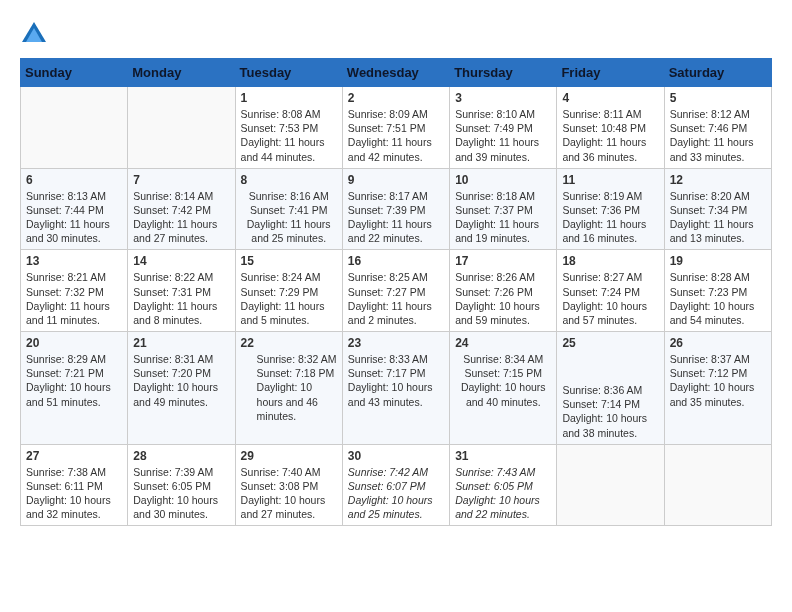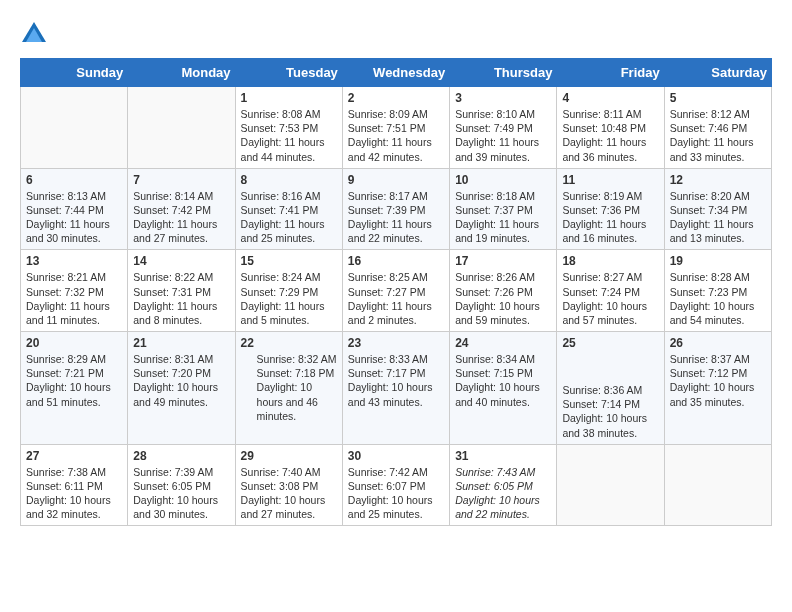--- a/index.html
+++ b/index.html
@@ -45,24 +45,24 @@
       font-size: 15px;
       color: #555;
     }
     .calendar {
       width: 100%;
       border-collapse: collapse;
       border: 1px solid #ccc;
     }
     .calendar th {
       background: #2b72c2;
-      color: #ffffff;
+      color: #0f172a;
       padding: 6px 4px;
       font-size: 13px;
-      text-align: right;
+      text-align: left;
       border: 1px solid #2b72c2;
     }
     .calendar td {
       border: 1px solid #ccc;
       vertical-align: top;
       padding: 4px 5px;
       font-size: 11px;
       color: #333;
       width: calc(100% / 7);
       min-height: 80px;
@@ -163,21 +163,21 @@
 Daylight: 11 hours and 30 minutes.</div>
         </td>
         <td>
           <div class="day-num">7</div>
           <div class="day-info" style="white-space: pre-line;">Sunrise: 8:14 AM
 Sunset: 7:42 PM
 Daylight: 11 hours and 27 minutes.</div>
         </td>
         <td>
           <div class="day-num">8</div>
-          <div class="day-info" style="white-space: pre-line;">Sunrise: 8:16 AM
+          <div class="day-info" style="white-space: pre-line; text-align: center;">Sunrise: 8:16 AM
 Sunset: 7:41 PM
 Daylight: 11 hours and 25 minutes.</div>
         </td>
         <td>
           <div class="day-num">9</div>
           <div class="day-info" style="white-space: pre-line;">Sunrise: 8:17 AM
 Sunset: 7:39 PM
 Daylight: 11 hours and 22 minutes.</div>
         </td>
         <td>
@@ -263,21 +263,21 @@
 Daylight: 10 hours and 46 minutes.</div>
         </td>
         <td>
           <div class="day-num">23</div>
           <div class="day-info" style="white-space: pre-line;">Sunrise: 8:33 AM
 Sunset: 7:17 PM
 Daylight: 10 hours and 43 minutes.</div>
         </td>
         <td>
           <div class="day-num">24</div>
-          <div class="day-info" style="white-space: pre-line;">Sunrise: 8:34 AM
+          <div class="day-info" style="white-space: pre-line; text-align: center;">Sunrise: 8:34 AM
 Sunset: 7:15 PM
 Daylight: 10 hours and 40 minutes.</div>
         </td>
         <td>
           <div class="day-num">25</div>
           <div class="day-info" style="white-space: pre-line; margin-top: 33px;">Sunrise: 8:36 AM
 Sunset: 7:14 PM
 Daylight: 10 hours and 38 minutes.</div>
         </td>
         <td>
@@ -301,21 +301,21 @@
 Daylight: 10 hours and 30 minutes.</div>
         </td>
         <td>
           <div class="day-num">29</div>
           <div class="day-info" style="white-space: pre-line;">Sunrise: 7:40 AM
 Sunset: 3:08 PM
 Daylight: 10 hours and 27 minutes.</div>
         </td>
         <td>
           <div class="day-num">30</div>
-          <div class="day-info" style="white-space: pre-line;">Sunrise: 7:42 AM
+          <div class="day-info" style="white-space: pre-line; font-style: italic;">Sunrise: 7:42 AM
 Sunset: 6:07 PM
 Daylight: 10 hours and 25 minutes.</div>
         </td>
         <td>
           <div class="day-num">31</div>
           <div class="day-info" style="white-space: pre-line; font-style: italic;">Sunrise: 7:43 AM
 Sunset: 6:05 PM
 Daylight: 10 hours and 22 minutes.</div>
         </td>
         <td class="empty"></td>

